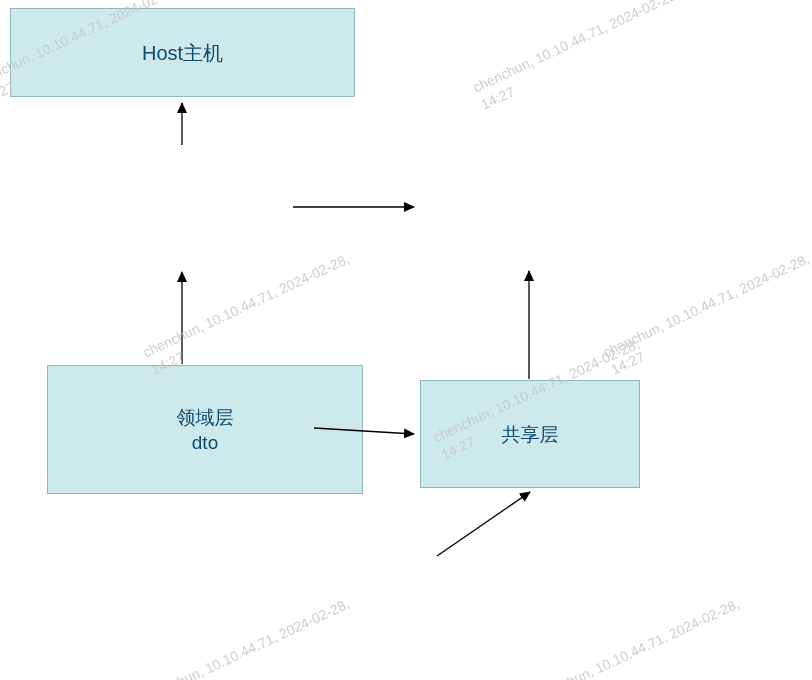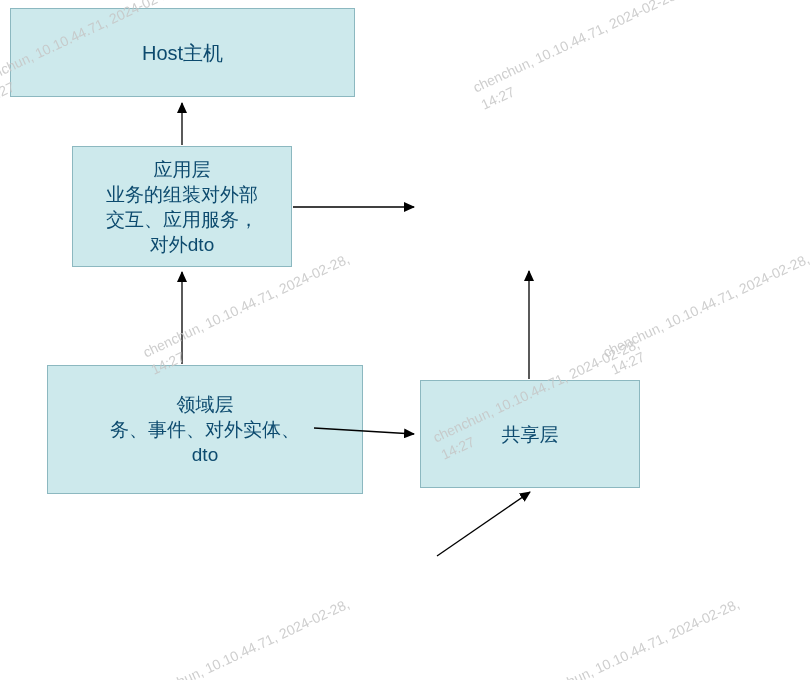--- a/index.html
+++ b/index.html
@@ -65,31 +65,24 @@
 </style>
 </head>
 <body>
 
 <div id="canvas">
 
   <div class="node" id="node-host">
     <div class="title-line">Host主机</div>
   </div>
 
-  <div class="node" id="node-application">
-    <div class="line">应用层</div>
-    <div class="line">业务的组装对外部</div>
-    <div class="line">交互、应用服务，</div>
-    <div class="line">对外dto</div>
-  </div>
 
 
   <div class="node" id="node-domain">
     <div class="line">领域层</div>
-    <div class="line">务、事件、对外实体、</div>
     <div class="line">dto</div>
   </div>
 
   <div class="node" id="node-shared">
     <div class="line">共享层</div>
   </div>
 
 
   <svg id="arrow-layer" viewBox="0 0 812 680" xmlns="http://www.w3.org/2000/svg">
     <defs>

